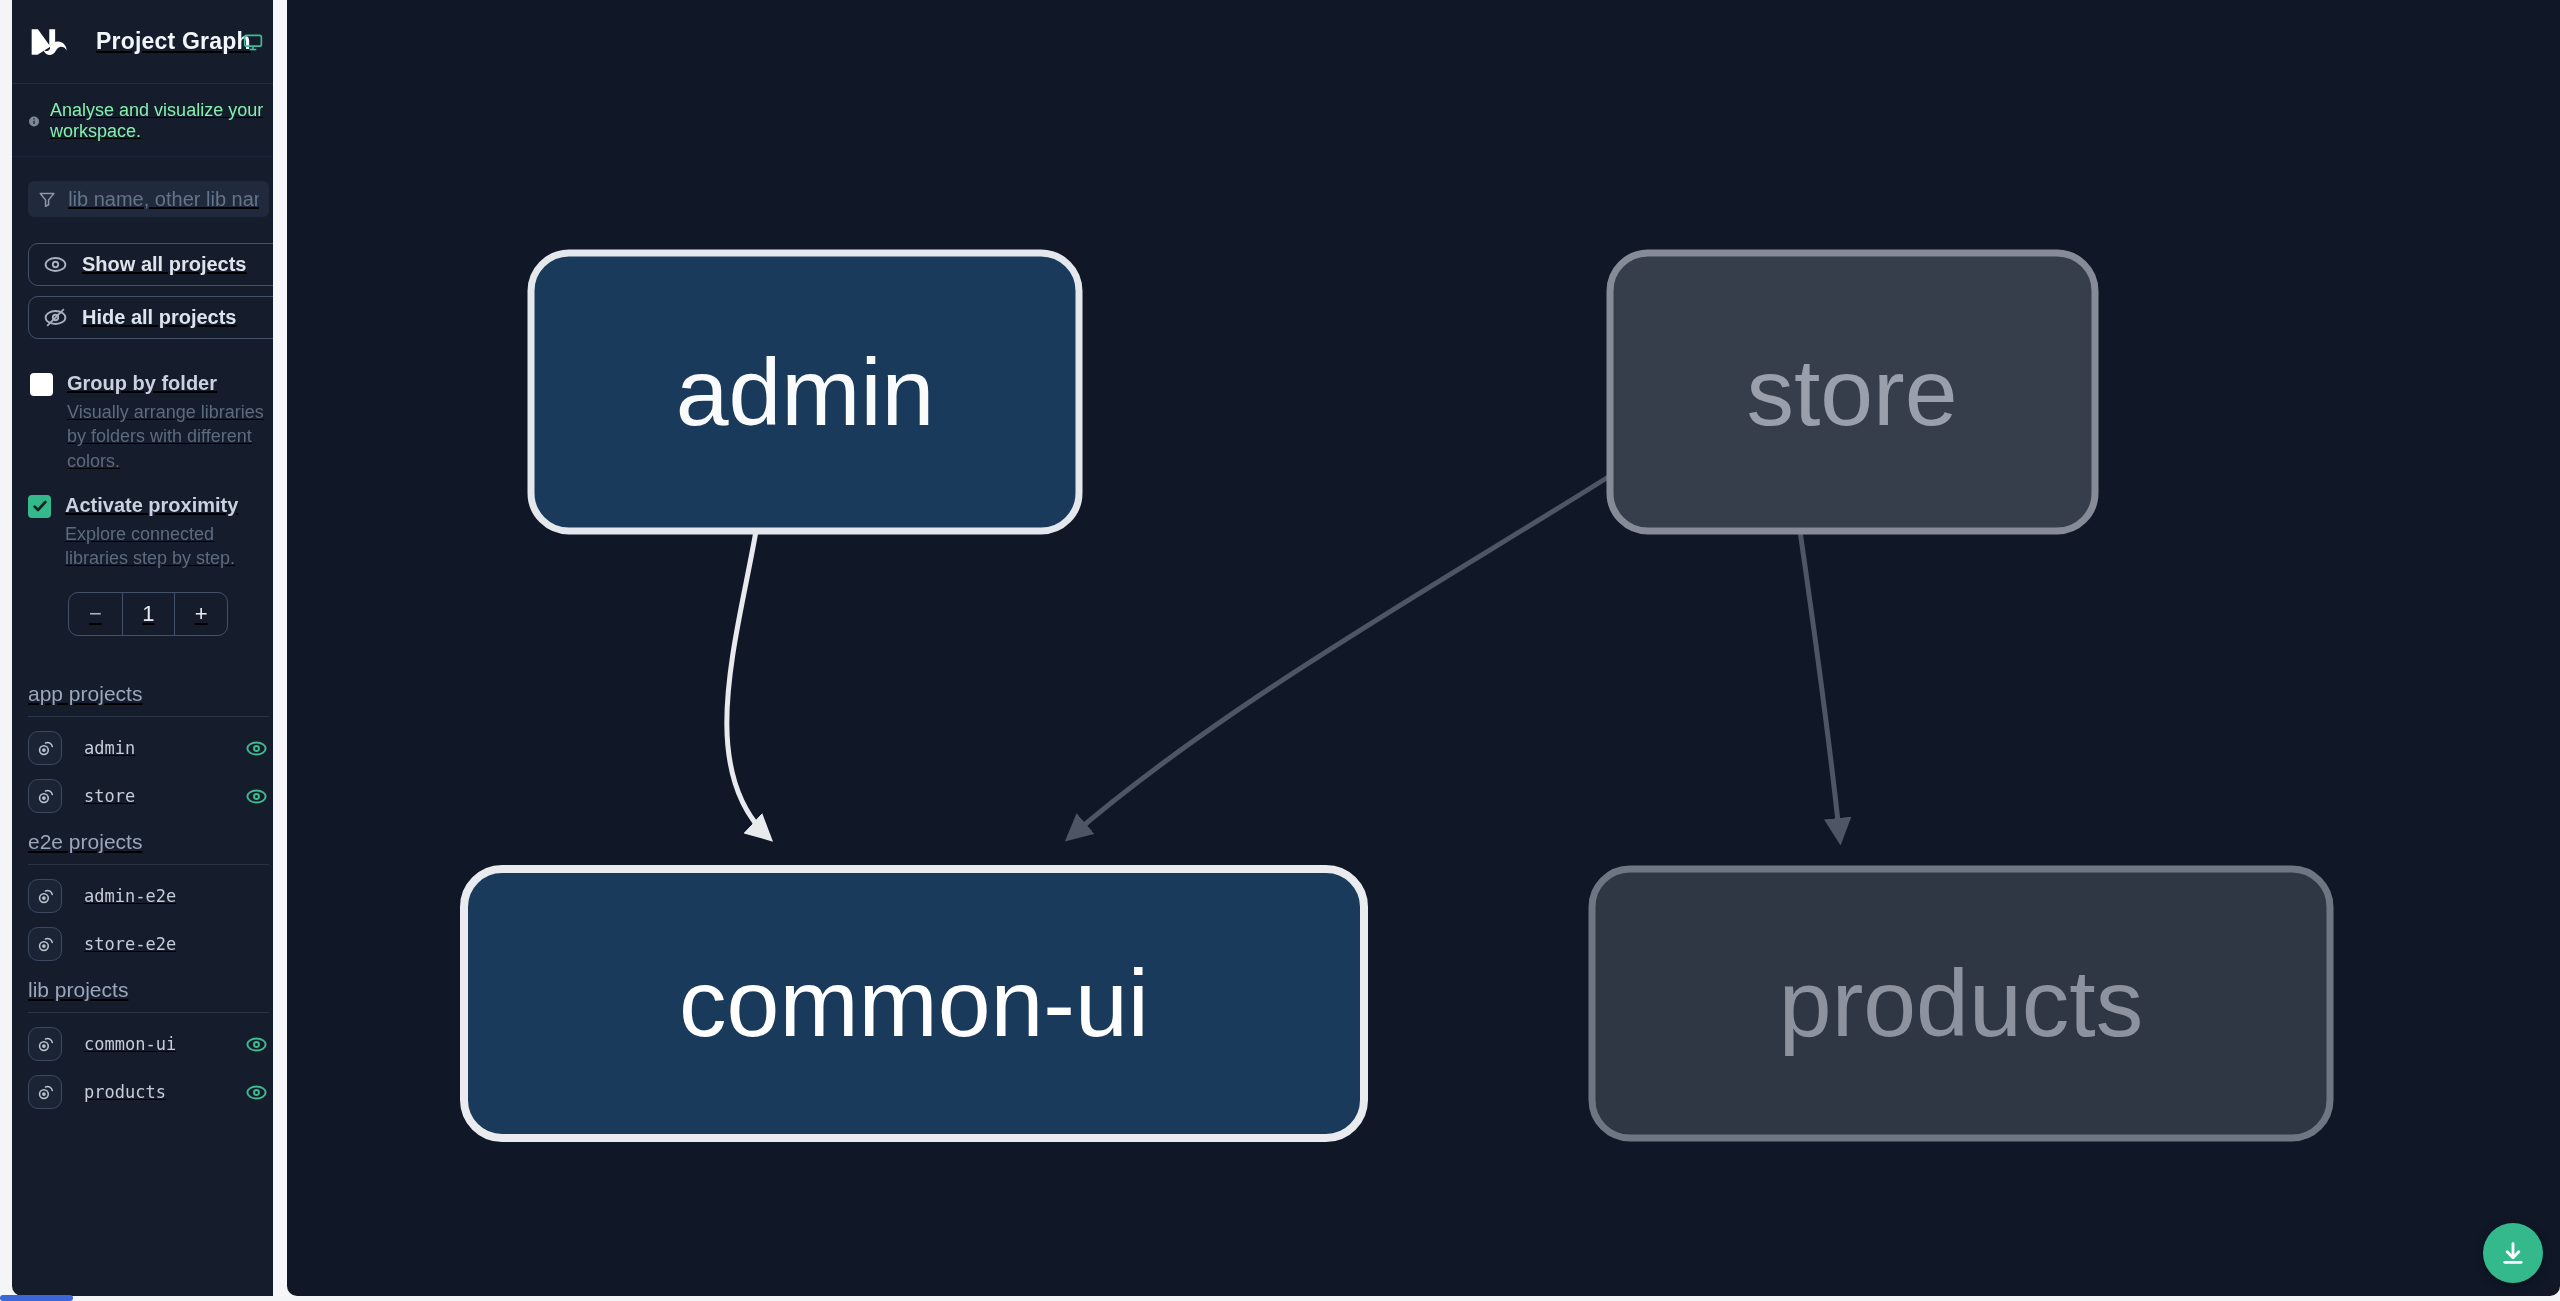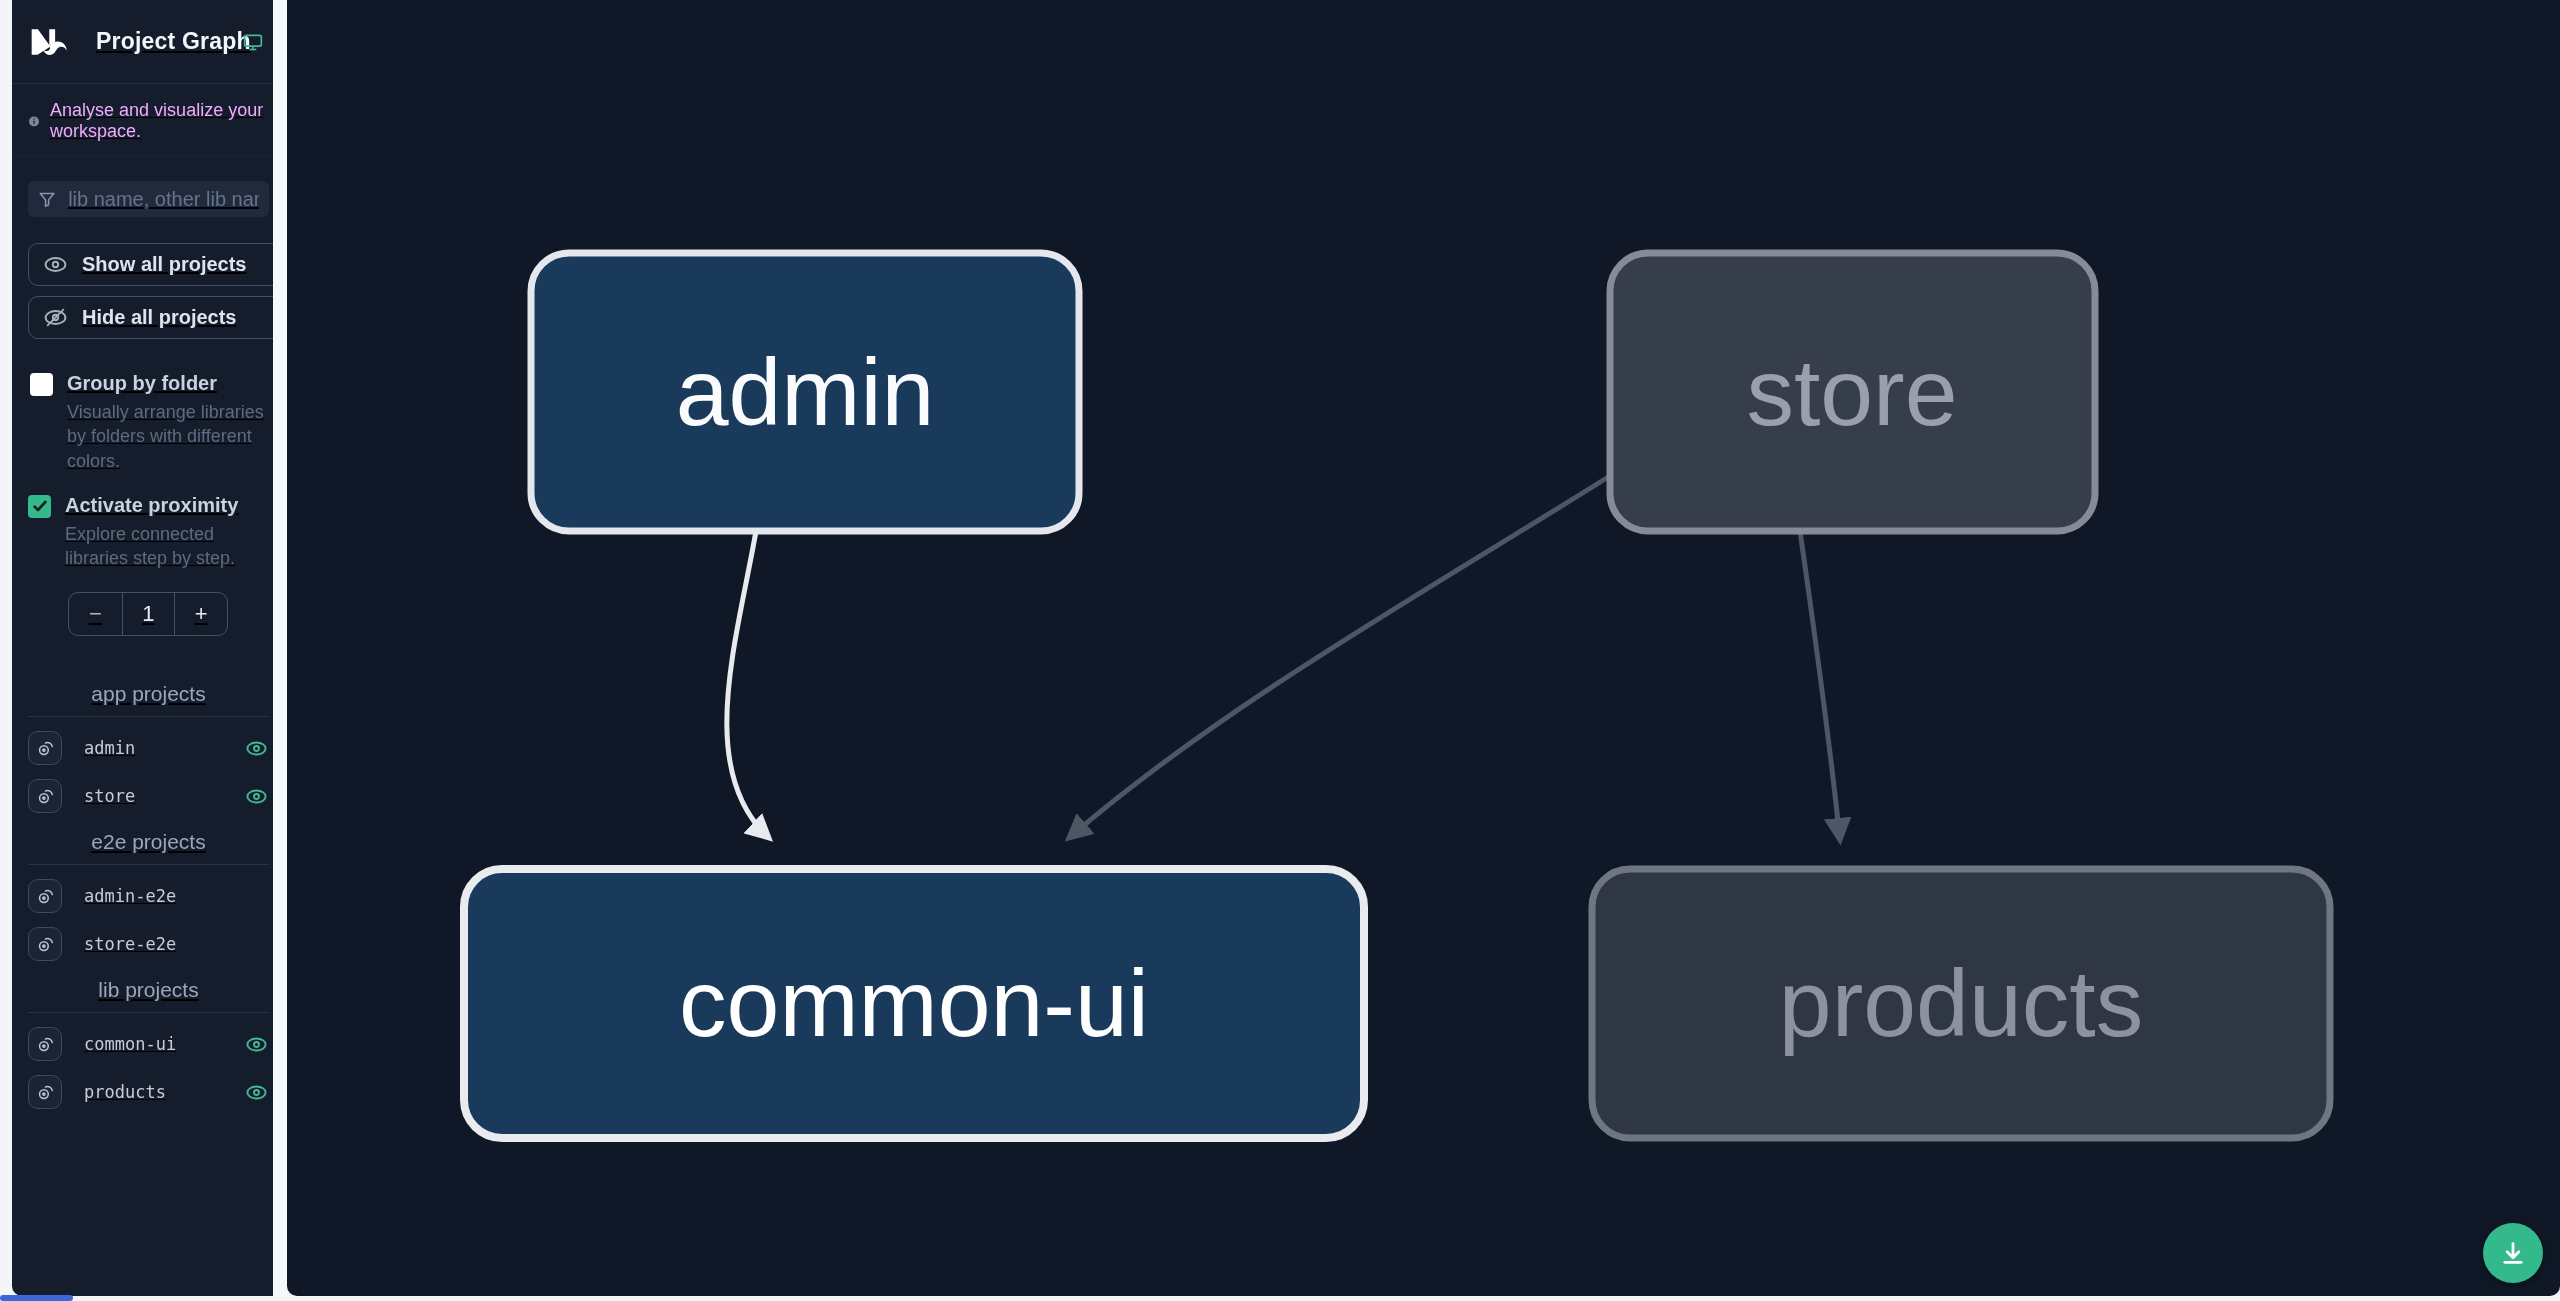--- a/index.html
+++ b/index.html
@@ -18,21 +18,21 @@
 
   
   .sb-header { height:84px; display:flex; align-items:center; padding:0 16px;
                border-bottom:1px solid #232e44; position:relative; }
   .nx-logo { width:44px; height:44px; flex:0 0 auto; }
   .sb-title { color:#f3f6fa; font-size:23px; font-weight:700; margin-left:24px; letter-spacing:.2px; }
   .theme-btn { position:absolute; right:22px; top:32px; width:20px; height:20px; cursor:pointer; }
 
   .intro { display:flex; align-items:center; gap:10px; padding:16px 16px 14px 16px;
            border-bottom:1px solid #1b2438; }
-  .intro span { color:#f0abfc; font-size:18px; }
+  .intro span { color:#86efac; font-size:18px; }
 
   
   .filter { margin:24px 16px 0 16px; height:36px; background:#202a3c; border-radius:6px;
             display:flex; align-items:center; padding:0 10px; gap:12px; }
   .filter input { background:transparent; border:none; outline:none; color:#cbd5e1;
                   font-size:20px; width:100%; }
   .filter input::placeholder { color:#64748b; }
 
   
   .opt { display:flex; gap:14px; padding:20px 16px 0 16px; }
@@ -55,21 +55,21 @@
   .counter { margin:22px 0 0 56px; width:160px; height:44px; border:1px solid #42506a;
              border-radius:10px; display:grid; grid-template-columns:1fr 1fr 1fr; overflow:hidden; }
   .counter > div { display:flex; align-items:center; justify-content:center; font-size:22px;
                    color:#e7ecf2; cursor:pointer; }
   .counter > div + div { border-left:1px solid #42506a; }
   .counter .val { cursor:default; }
   .counter .dec { color:#aab4c2; }
 
   
   .section-title { margin:46px 16px 0 16px; color:#9aa7ba; font-size:21px; padding-bottom:10px;
-                   border-bottom:1px solid #2a3447;text-align:center; }
+                   border-bottom:1px solid #2a3447; }
   .section-title.tight { margin-top:17px; }
   .prow { display:flex; align-items:center; gap:22px; margin:14px 16px 0 16px; height:34px; }
   .pin-btn { width:34px; height:34px; border:1px solid #3d4961; border-radius:10px;
              background:#1b2435; display:flex; align-items:center; justify-content:center;
              cursor:pointer; flex:0 0 auto; }
   .pname { color:#c6cdd8; font-size:17px; }
   .eye-btn { margin-left:auto; width:26px; height:26px; cursor:pointer; display:flex;
              align-items:center; justify-content:center; }
 
   

